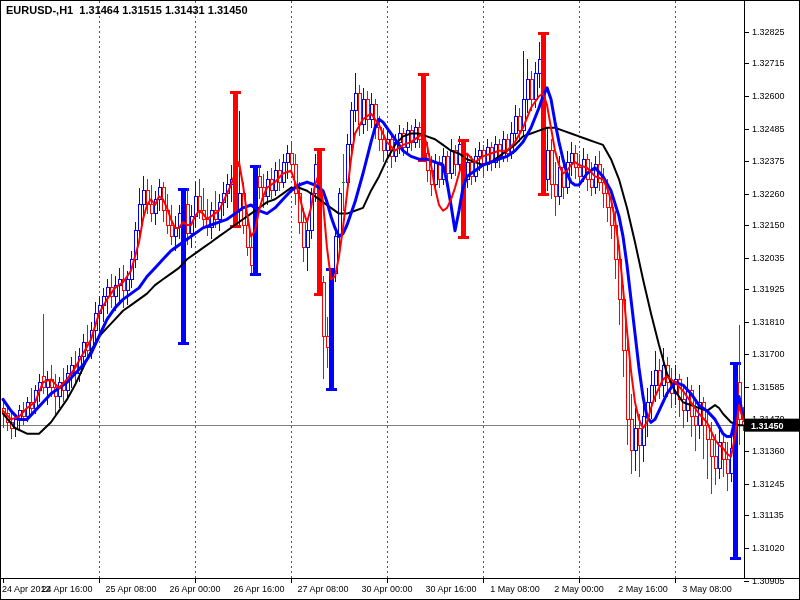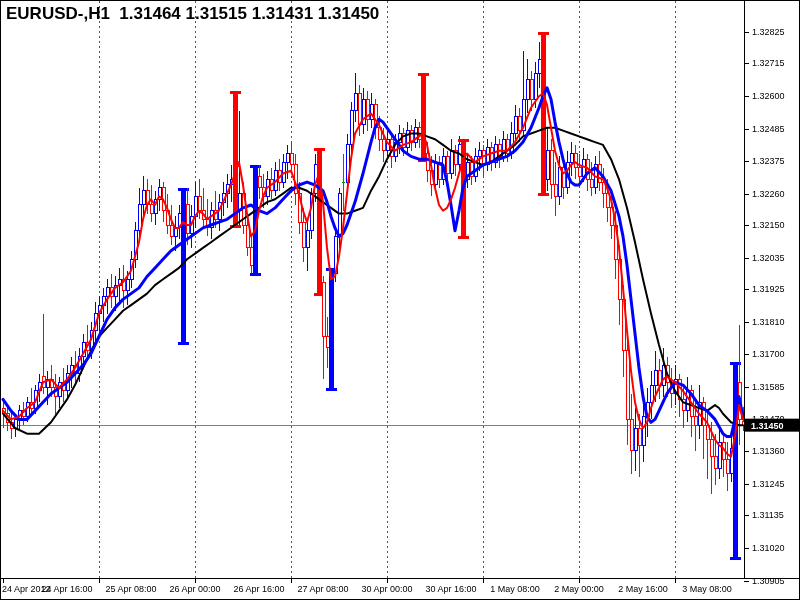--- a/index.html
+++ b/index.html
@@ -1,19 +1,19 @@
 <!DOCTYPE html>
 <html><head>
 <meta charset="utf-8">
 <style>
   html,body{margin:0;padding:0;background:#fff;}
   .window{position:relative;width:800px;height:600px;background:#fff;overflow:hidden;
           font-family:"Liberation Sans",sans-serif;}
   .window svg{position:absolute;left:0;top:0;}
-  .chart-title{position:absolute;left:6px;top:4px;font-size:17px;font-weight:bold;color:#000;
+  .chart-title{position:absolute;left:6px;top:4px;font-size:11px;font-weight:bold;color:#000;
                font-family:"Liberation Sans",sans-serif;white-space:pre;}
 </style>
 </head>
 <body>
 
 <div class="window">
   <svg id="chartSvg" width="800" height="600">
       <rect x="0.5" y="0.5" width="799" height="599" fill="#FFFFFF" stroke="#000000"></rect>
       <defs>
         <clipPath id="plot">

